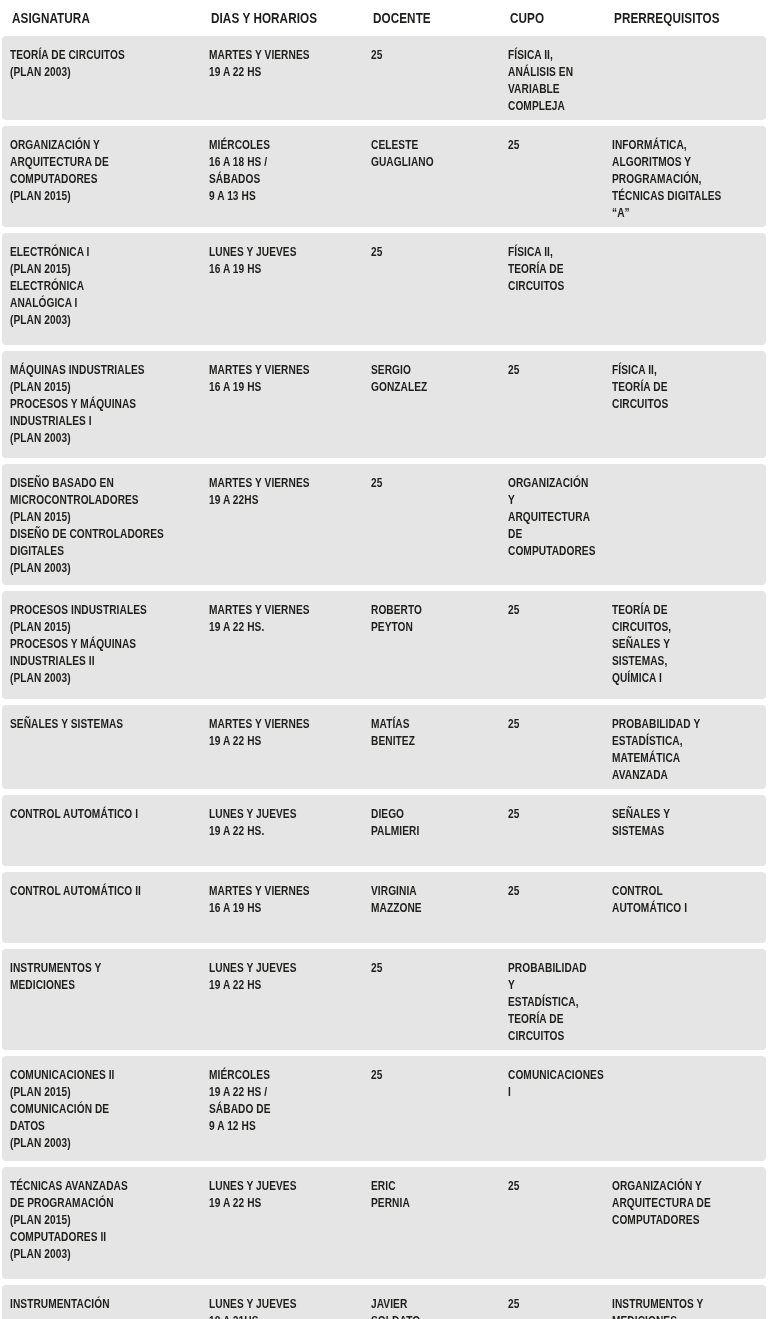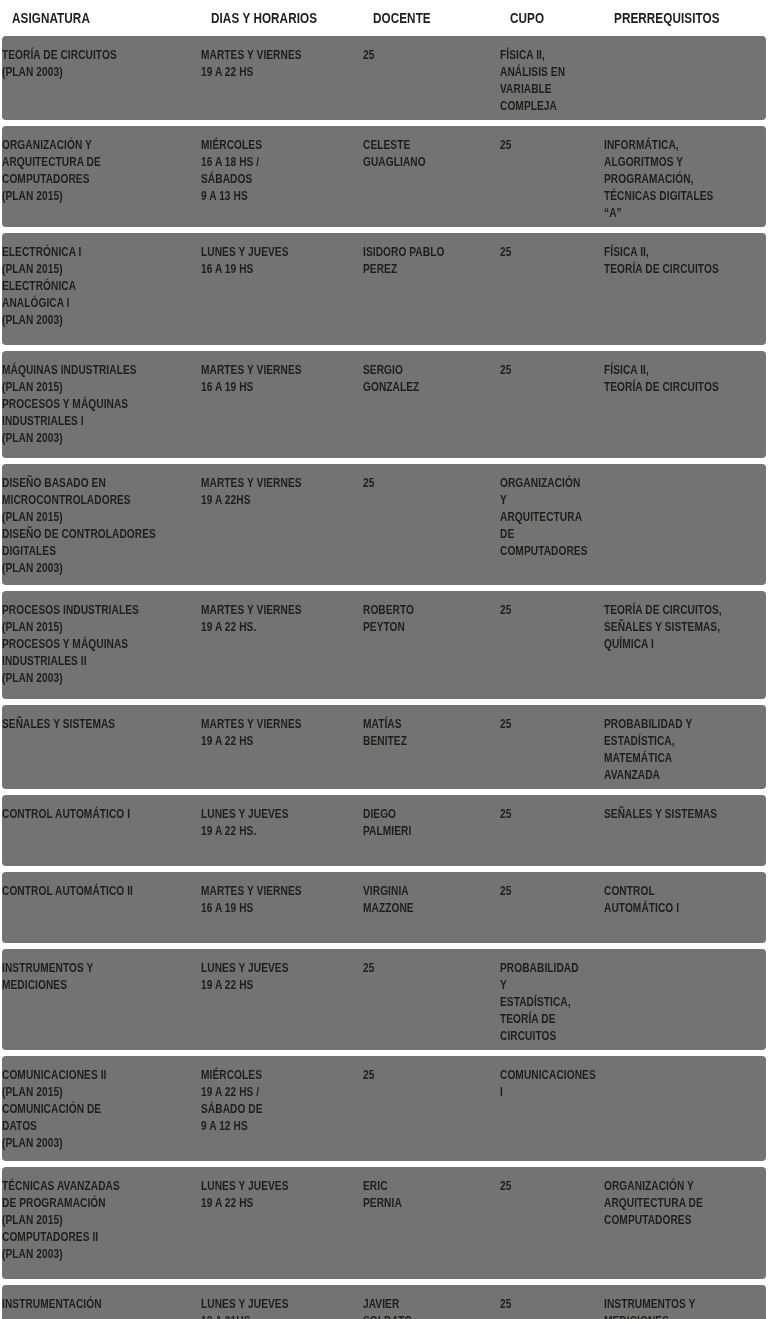--- a/index.html
+++ b/index.html
@@ -22,24 +22,24 @@
     grid-template-columns: 199px 162px 137px 104px 1fr;
     box-sizing: border-box;
   }
   .header-row {
     height: 36px;
     padding: 9px 16px 0 12px;
     font-size: 15px;
     line-height: 18px;
   }
   .row {
-    background: #737373;
+    background: #e5e5e5;
     border-radius: 4px;
     margin: 0 2px 6px 2px;
-    padding: 10px 10px 6px 0;
+    padding: 10px 10px 6px 8px;
     font-size: 13px;
     line-height: 17px;
   }
   .cell { overflow: hidden; }
   .cell.center {
     display: flex;
   }
   .t {
     display: inline-block;
     transform: scaleX(0.78);
@@ -95,22 +95,20 @@
   </div>
 
   <div class="grid-row row" style="min-height:112px">
     <div class="cell"><span class="t">ELECTRÓNICA I
 (PLAN 2015)
 ELECTRÓNICA
 ANALÓGICA I
 (PLAN 2003)</span></div>
     <div class="cell"><span class="t">LUNES Y JUEVES
 16 A 19 HS</span></div>
-    <div class="cell"><span class="t">ISIDORO PABLO
-PEREZ</span></div>
     <div class="cell"><span class="t">25</span></div>
     <div class="cell center">
         <span class="t">FÍSICA II,
 TEORÍA DE CIRCUITOS</span>
       </div>
   </div>
 
   <div class="grid-row row" style="min-height:107px">
     <div class="cell"><span class="t">MÁQUINAS INDUSTRIALES
 (PLAN 2015)

